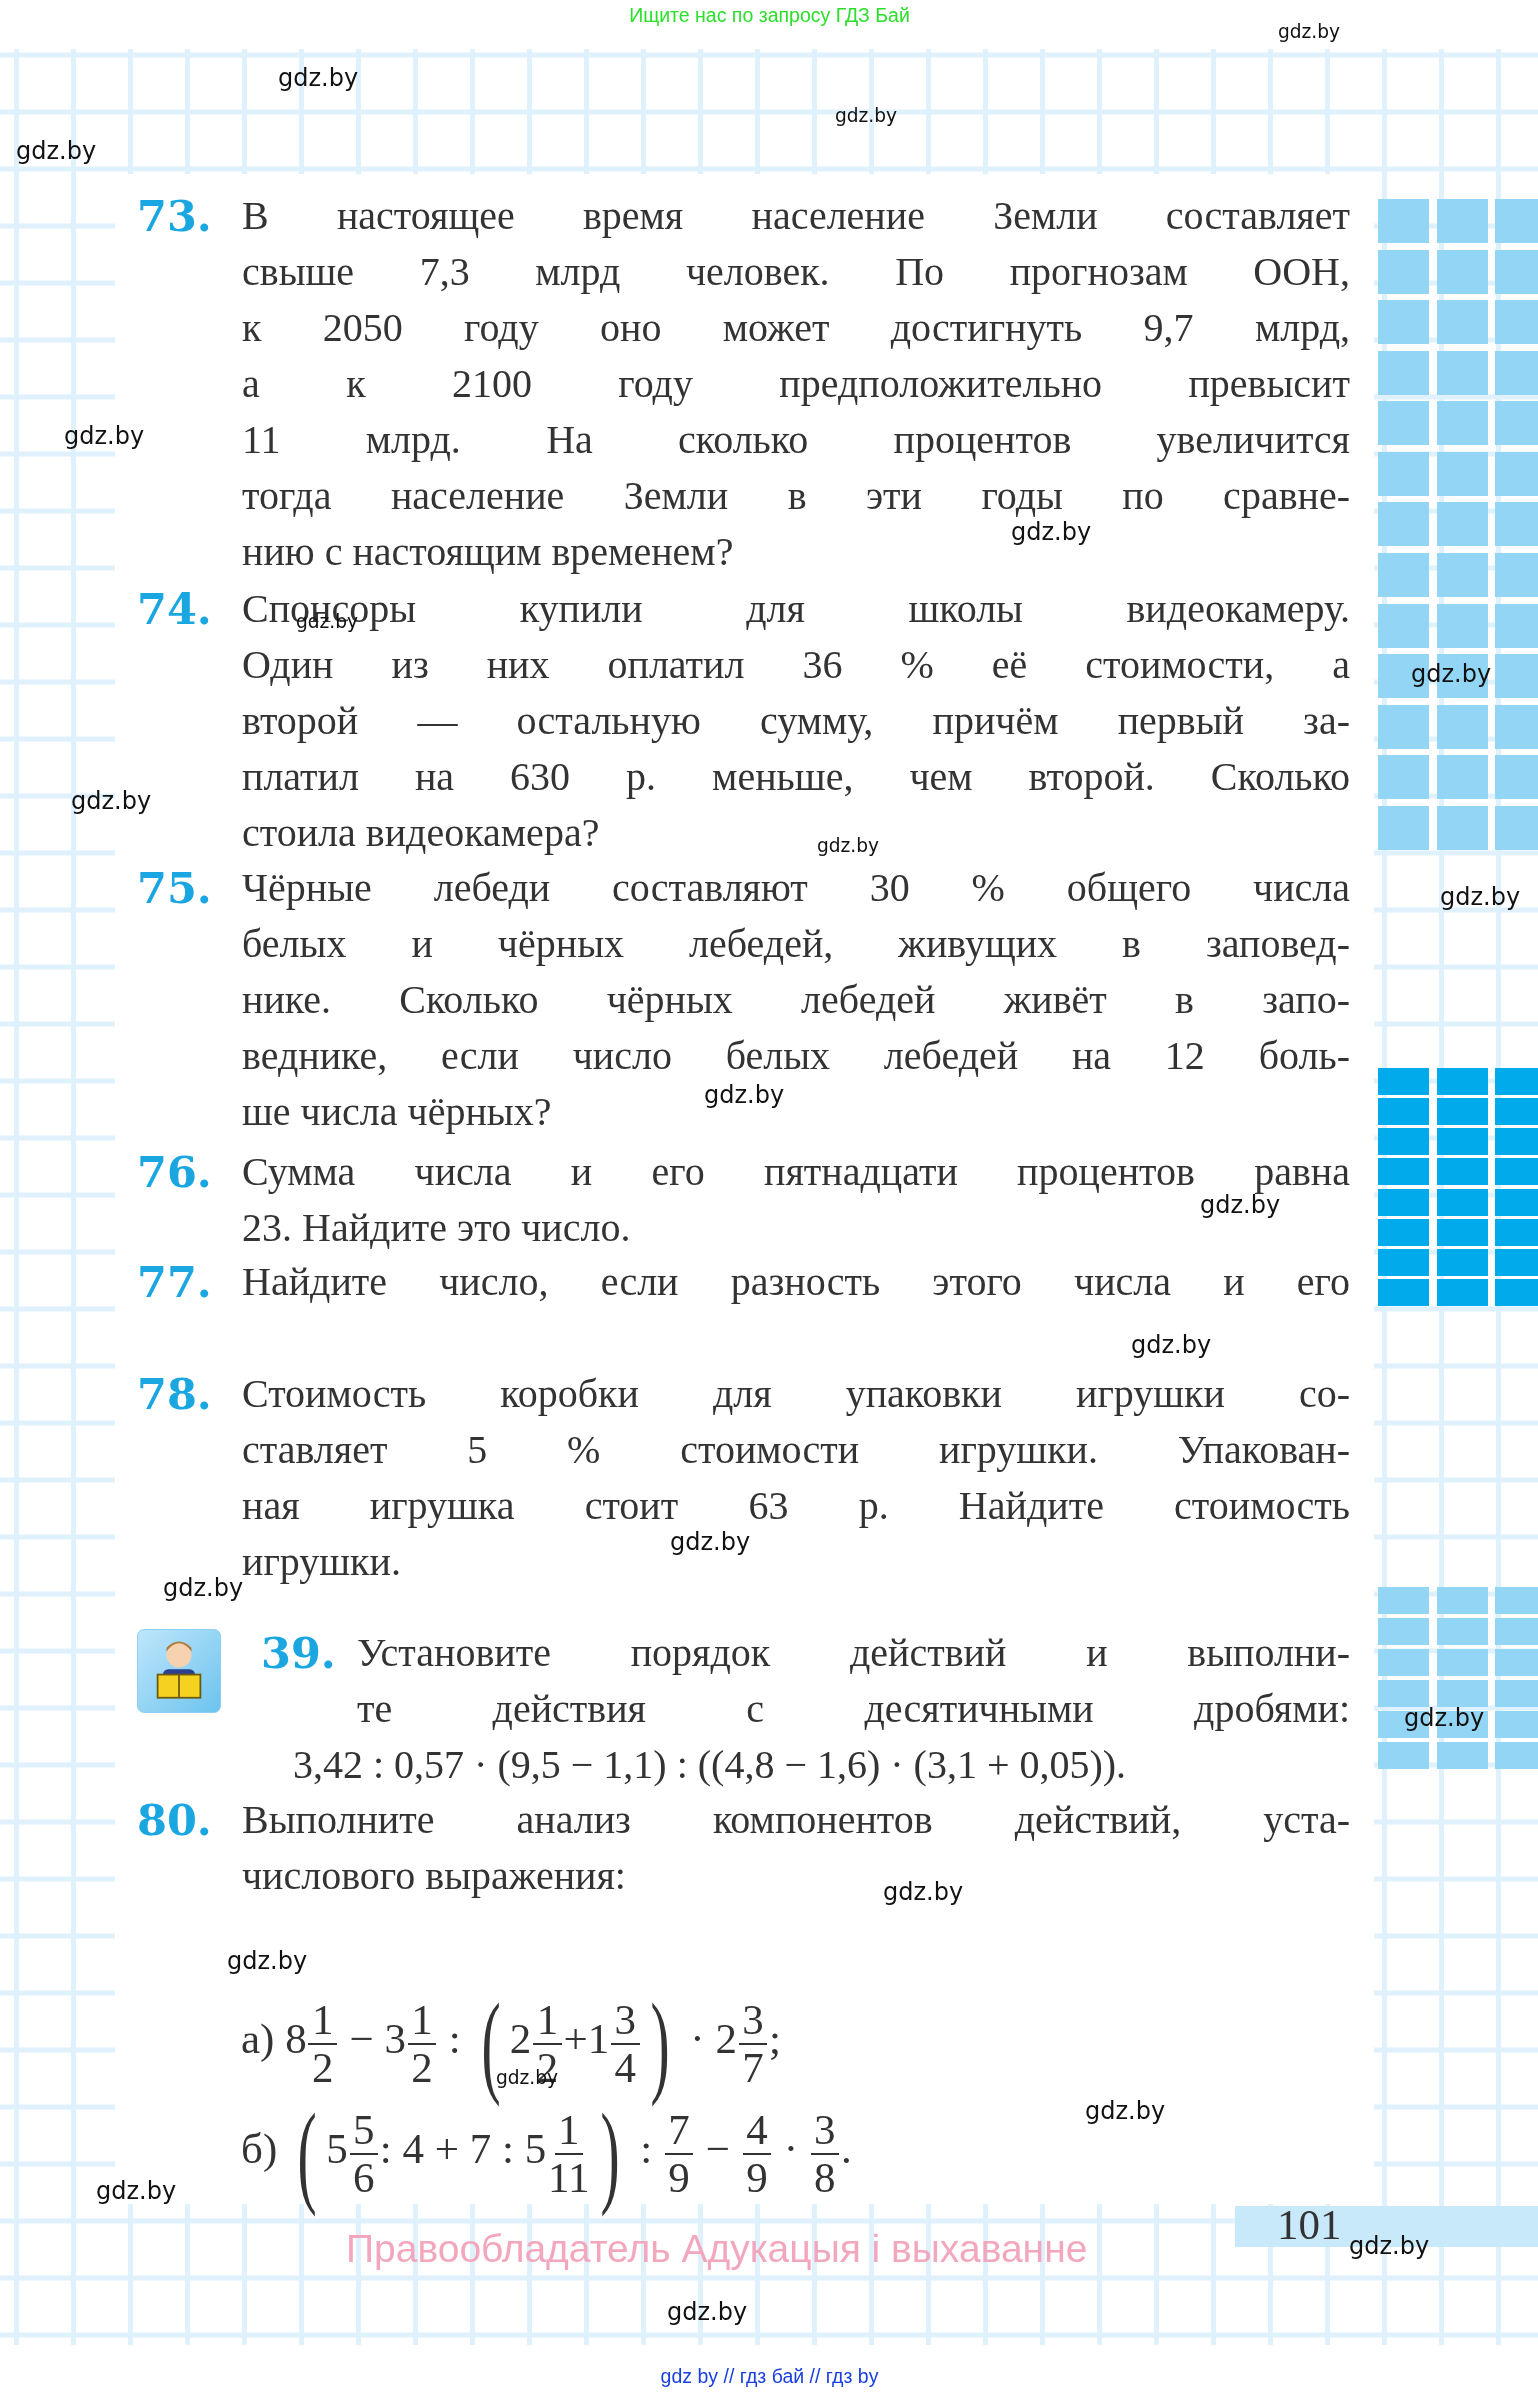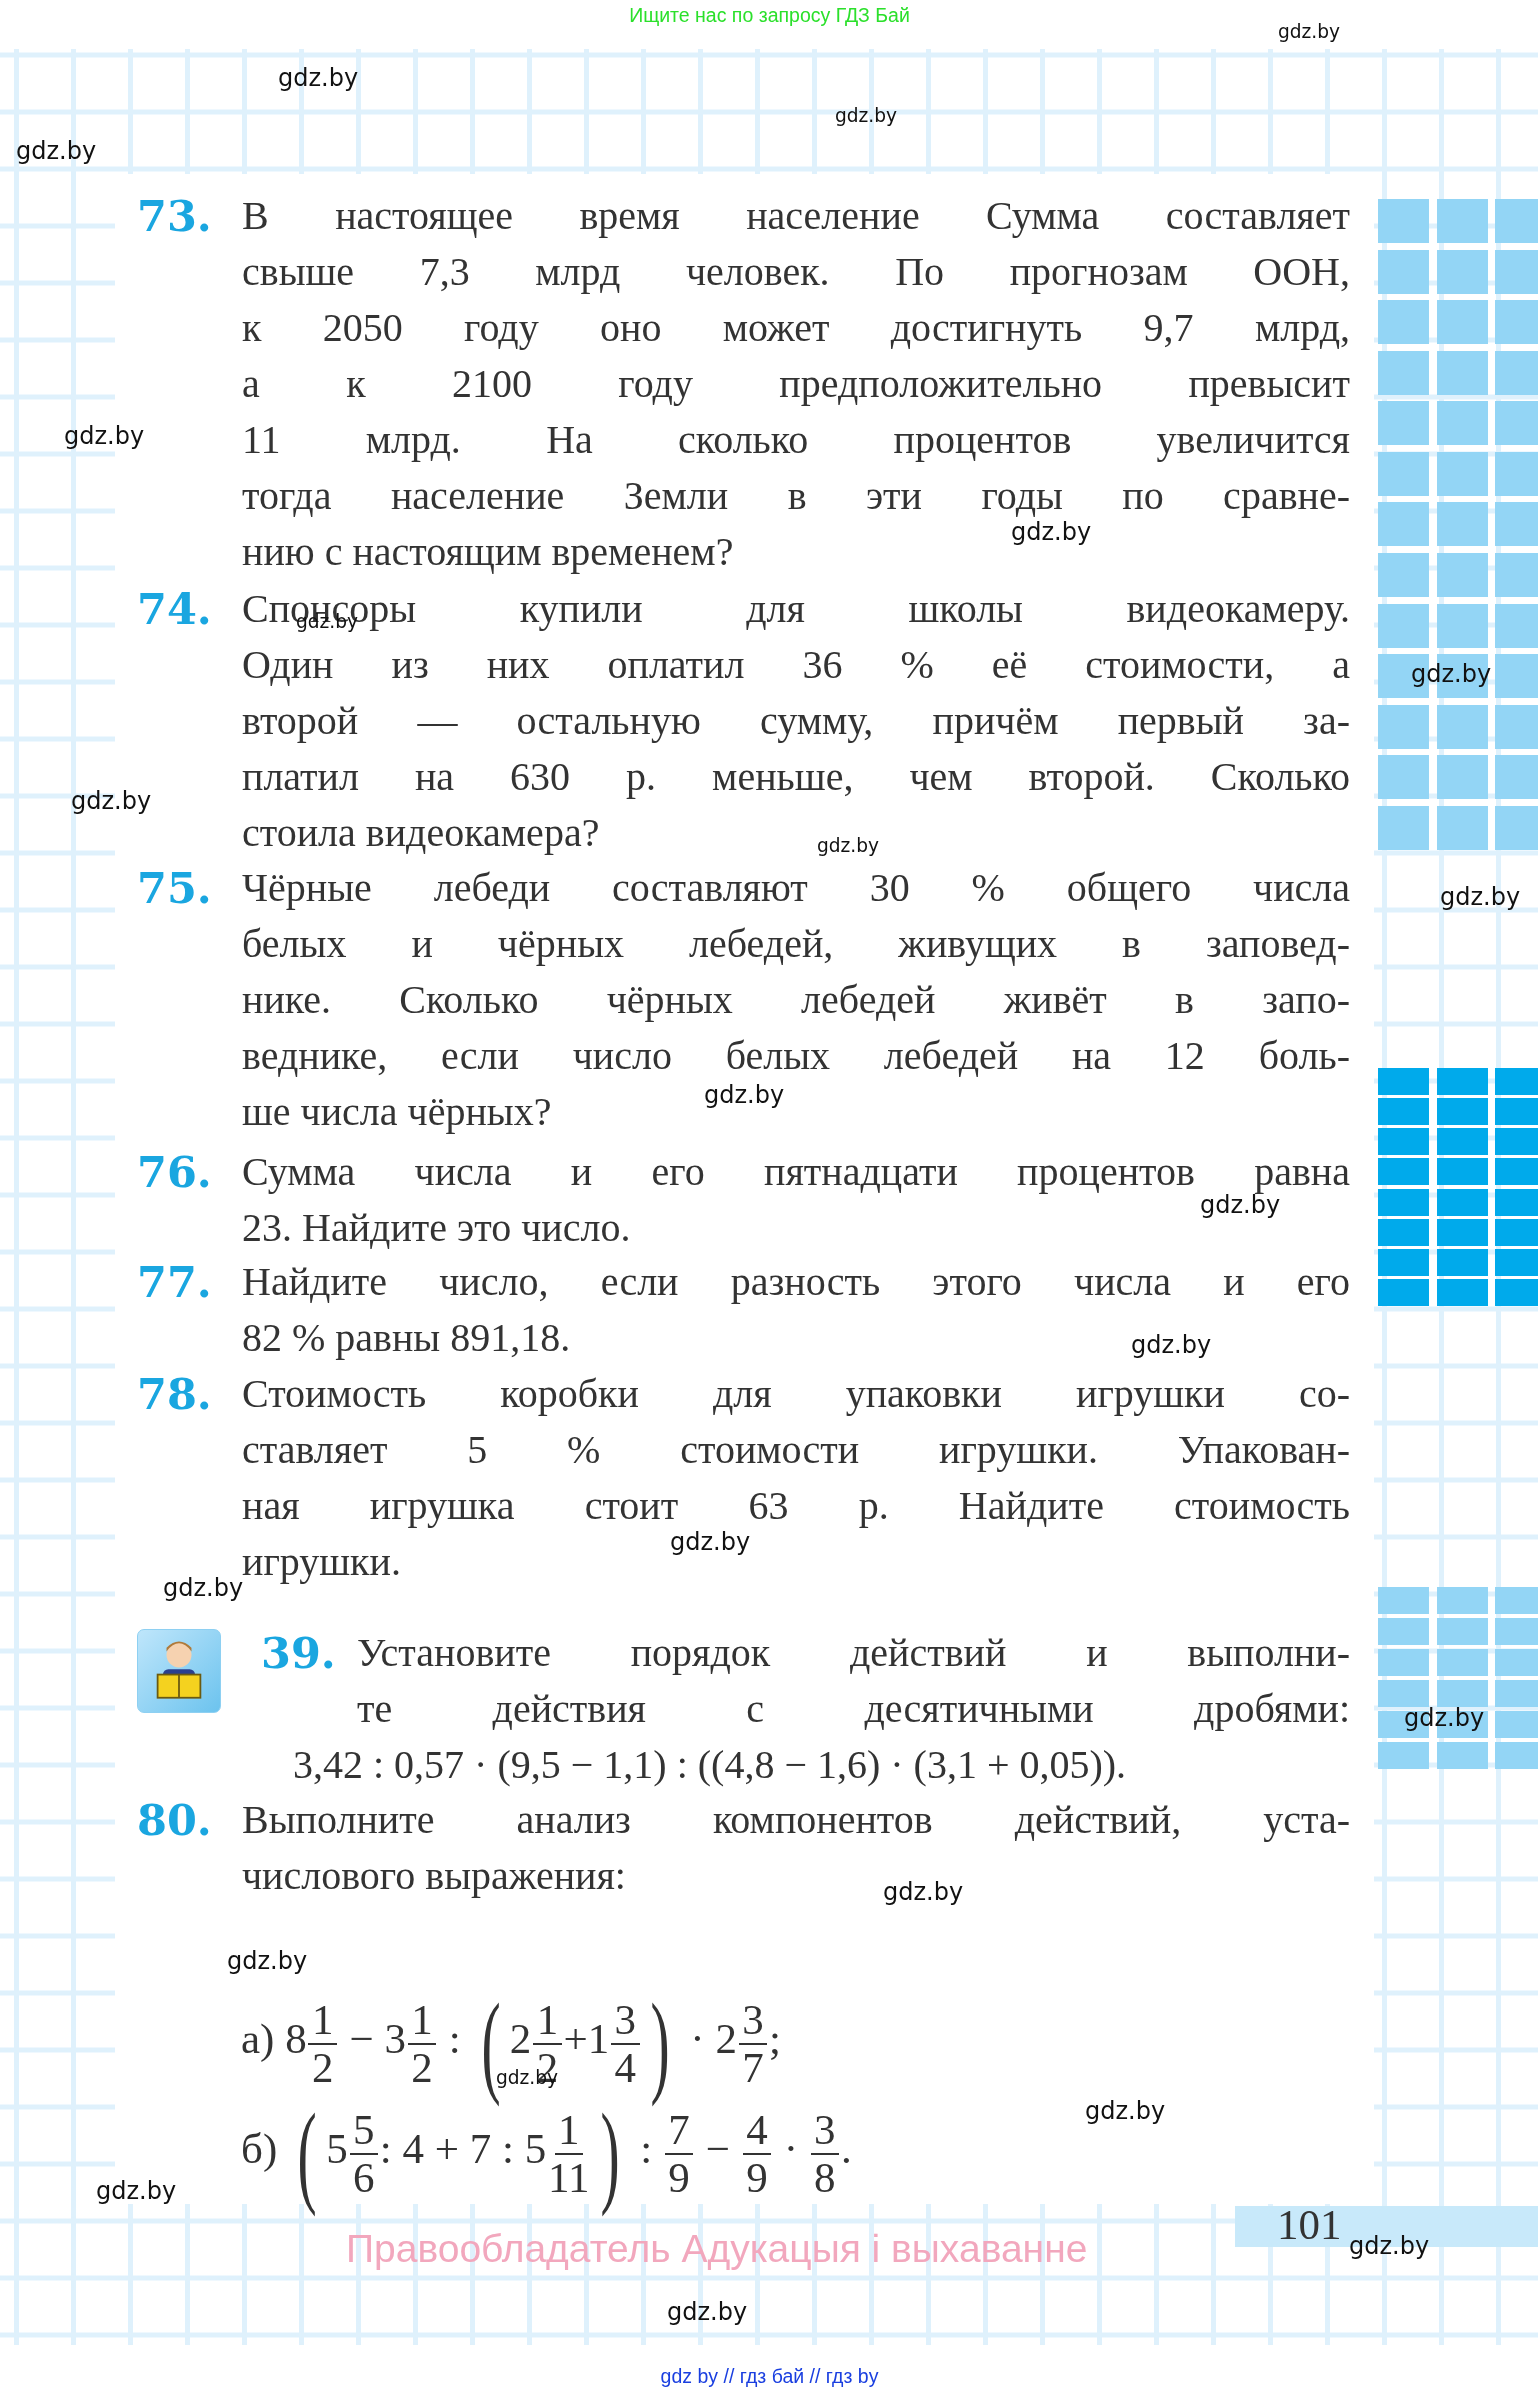--- a/index.html
+++ b/index.html
@@ -162,21 +162,21 @@
     <div class="tile" style="left: 117px; top: 1525px; background: rgb(147, 213, 245); height: 26.6px;"></div>
     <div class="tile" style="left: 0px; top: 1556px; background: rgb(147, 213, 245); height: 26.6px;"></div>
     <div class="tile" style="left: 59px; top: 1556px; background: rgb(147, 213, 245); height: 26.6px;"></div>
     <div class="tile" style="left: 117px; top: 1556px; background: rgb(147, 213, 245); height: 26.6px;"></div>
   </div>
 
 <div id="problems">
     <div class="problem" style="top: 188px;">
       <div class="pnum">73.</div>
       <div class="ptext">
-        <span class="line">В настоящее время население Сумма составляет</span>
+        <span class="line">В настоящее время население Земли составляет</span>
         <span class="line">свыше 7,3 млрд человек. По прогнозам ООН,</span>
         <span class="line">к 2050 году оно может достигнуть 9,7 млрд,</span>
         <span class="line">а к 2100 году предположительно превысит</span>
         <span class="line">11 млрд. На сколько процентов увеличится</span>
         <span class="line">тогда население Земли в эти годы по сравне-</span>
         <span class="line last">нию с настоящим временем?</span>
       </div>
     </div>
     <div class="problem" style="top: 581px;">
       <div class="pnum">74.</div>
@@ -202,21 +202,20 @@
       <div class="pnum">76.</div>
       <div class="ptext">
         <span class="line">Сумма числа и его пятнадцати процентов равна</span>
         <span class="line last">23. Найдите это число.</span>
       </div>
     </div>
     <div class="problem" style="top: 1254px;">
       <div class="pnum">77.</div>
       <div class="ptext">
         <span class="line">Найдите число, если разность этого числа и его</span>
-        <span class="line last">82 % равны 891,18.</span>
       </div>
     </div>
     <div class="problem" style="top: 1366px;">
       <div class="pnum">78.</div>
       <div class="ptext">
         <span class="line">Стоимость коробки для упаковки игрушки со-</span>
         <span class="line">ставляет 5 % стоимости игрушки. Упакован-</span>
         <span class="line">ная игрушка стоит 63 р. Найдите стоимость</span>
         <span class="line last">игрушки.</span>
       </div>

